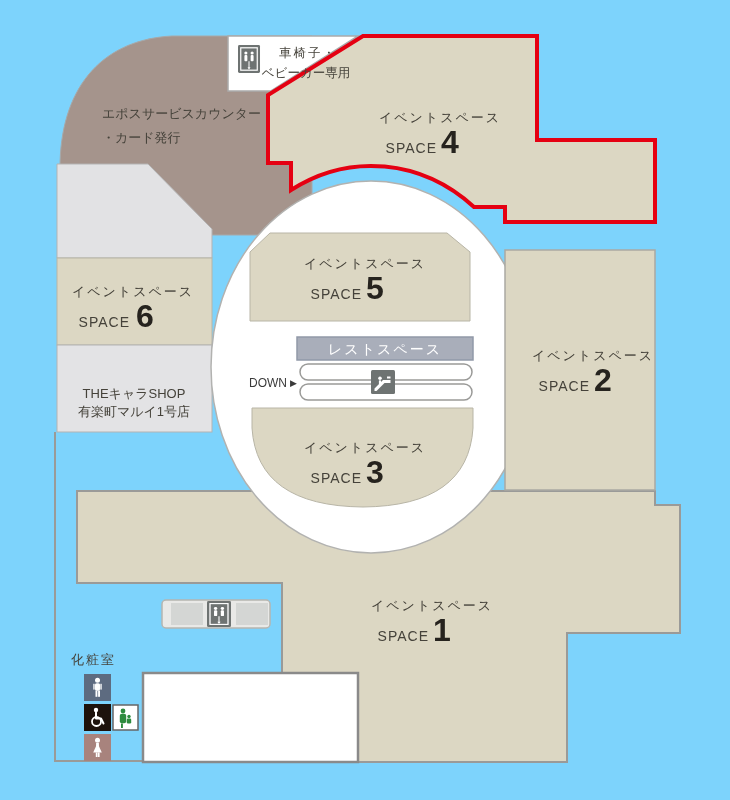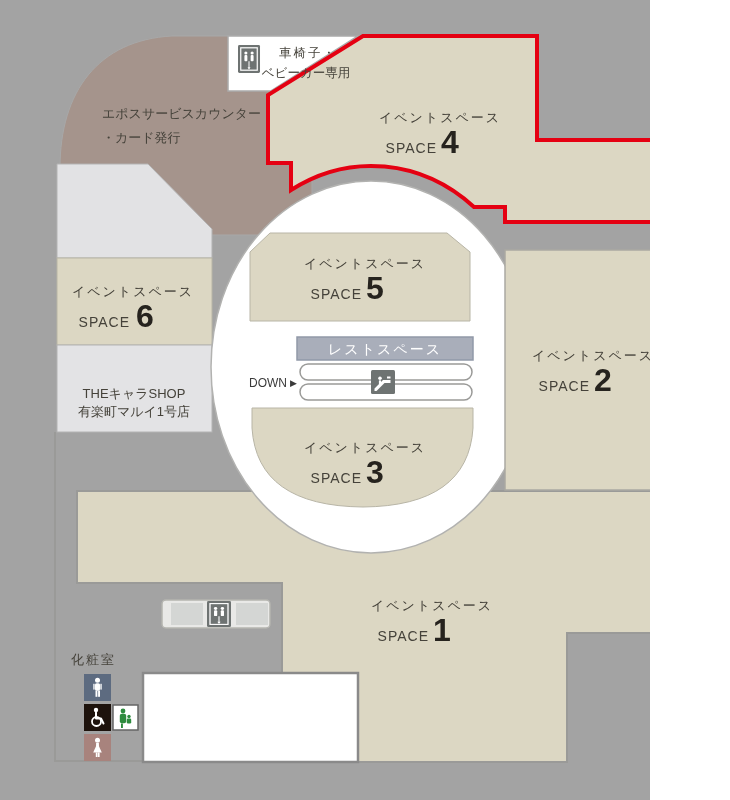--- a/index.html
+++ b/index.html
@@ -1,16 +1,16 @@
 <!DOCTYPE html>
 <html><head>
 <meta charset="utf-8">
 <style>
   html,body{margin:0;padding:0;background:#ffffff;}
-  .stage{width:650px;height:800px;position:relative;background:#a3a3a3;overflow:hidden;}
+  .stage{width:730px;height:800px;position:relative;background:#7dd3fc;overflow:hidden;}
   svg{display:block;}
   text{font-family:"Liberation Sans","DejaVu Sans",sans-serif;fill:#45423a;}
   .jp{letter-spacing:2px;}
   .space-word{font-size:14px;letter-spacing:1px;}
   .space-num{font-size:32px;font-weight:bold;fill:#26231e;}
   .lbl13{font-size:13px;}
   .lbl12{font-size:12.5px;}
   .rest-text{font-size:14px;fill:#ffffff;letter-spacing:2px;}
   .down-text{font-size:12px;fill:#3a3a3a;letter-spacing:0;}
 </style>

